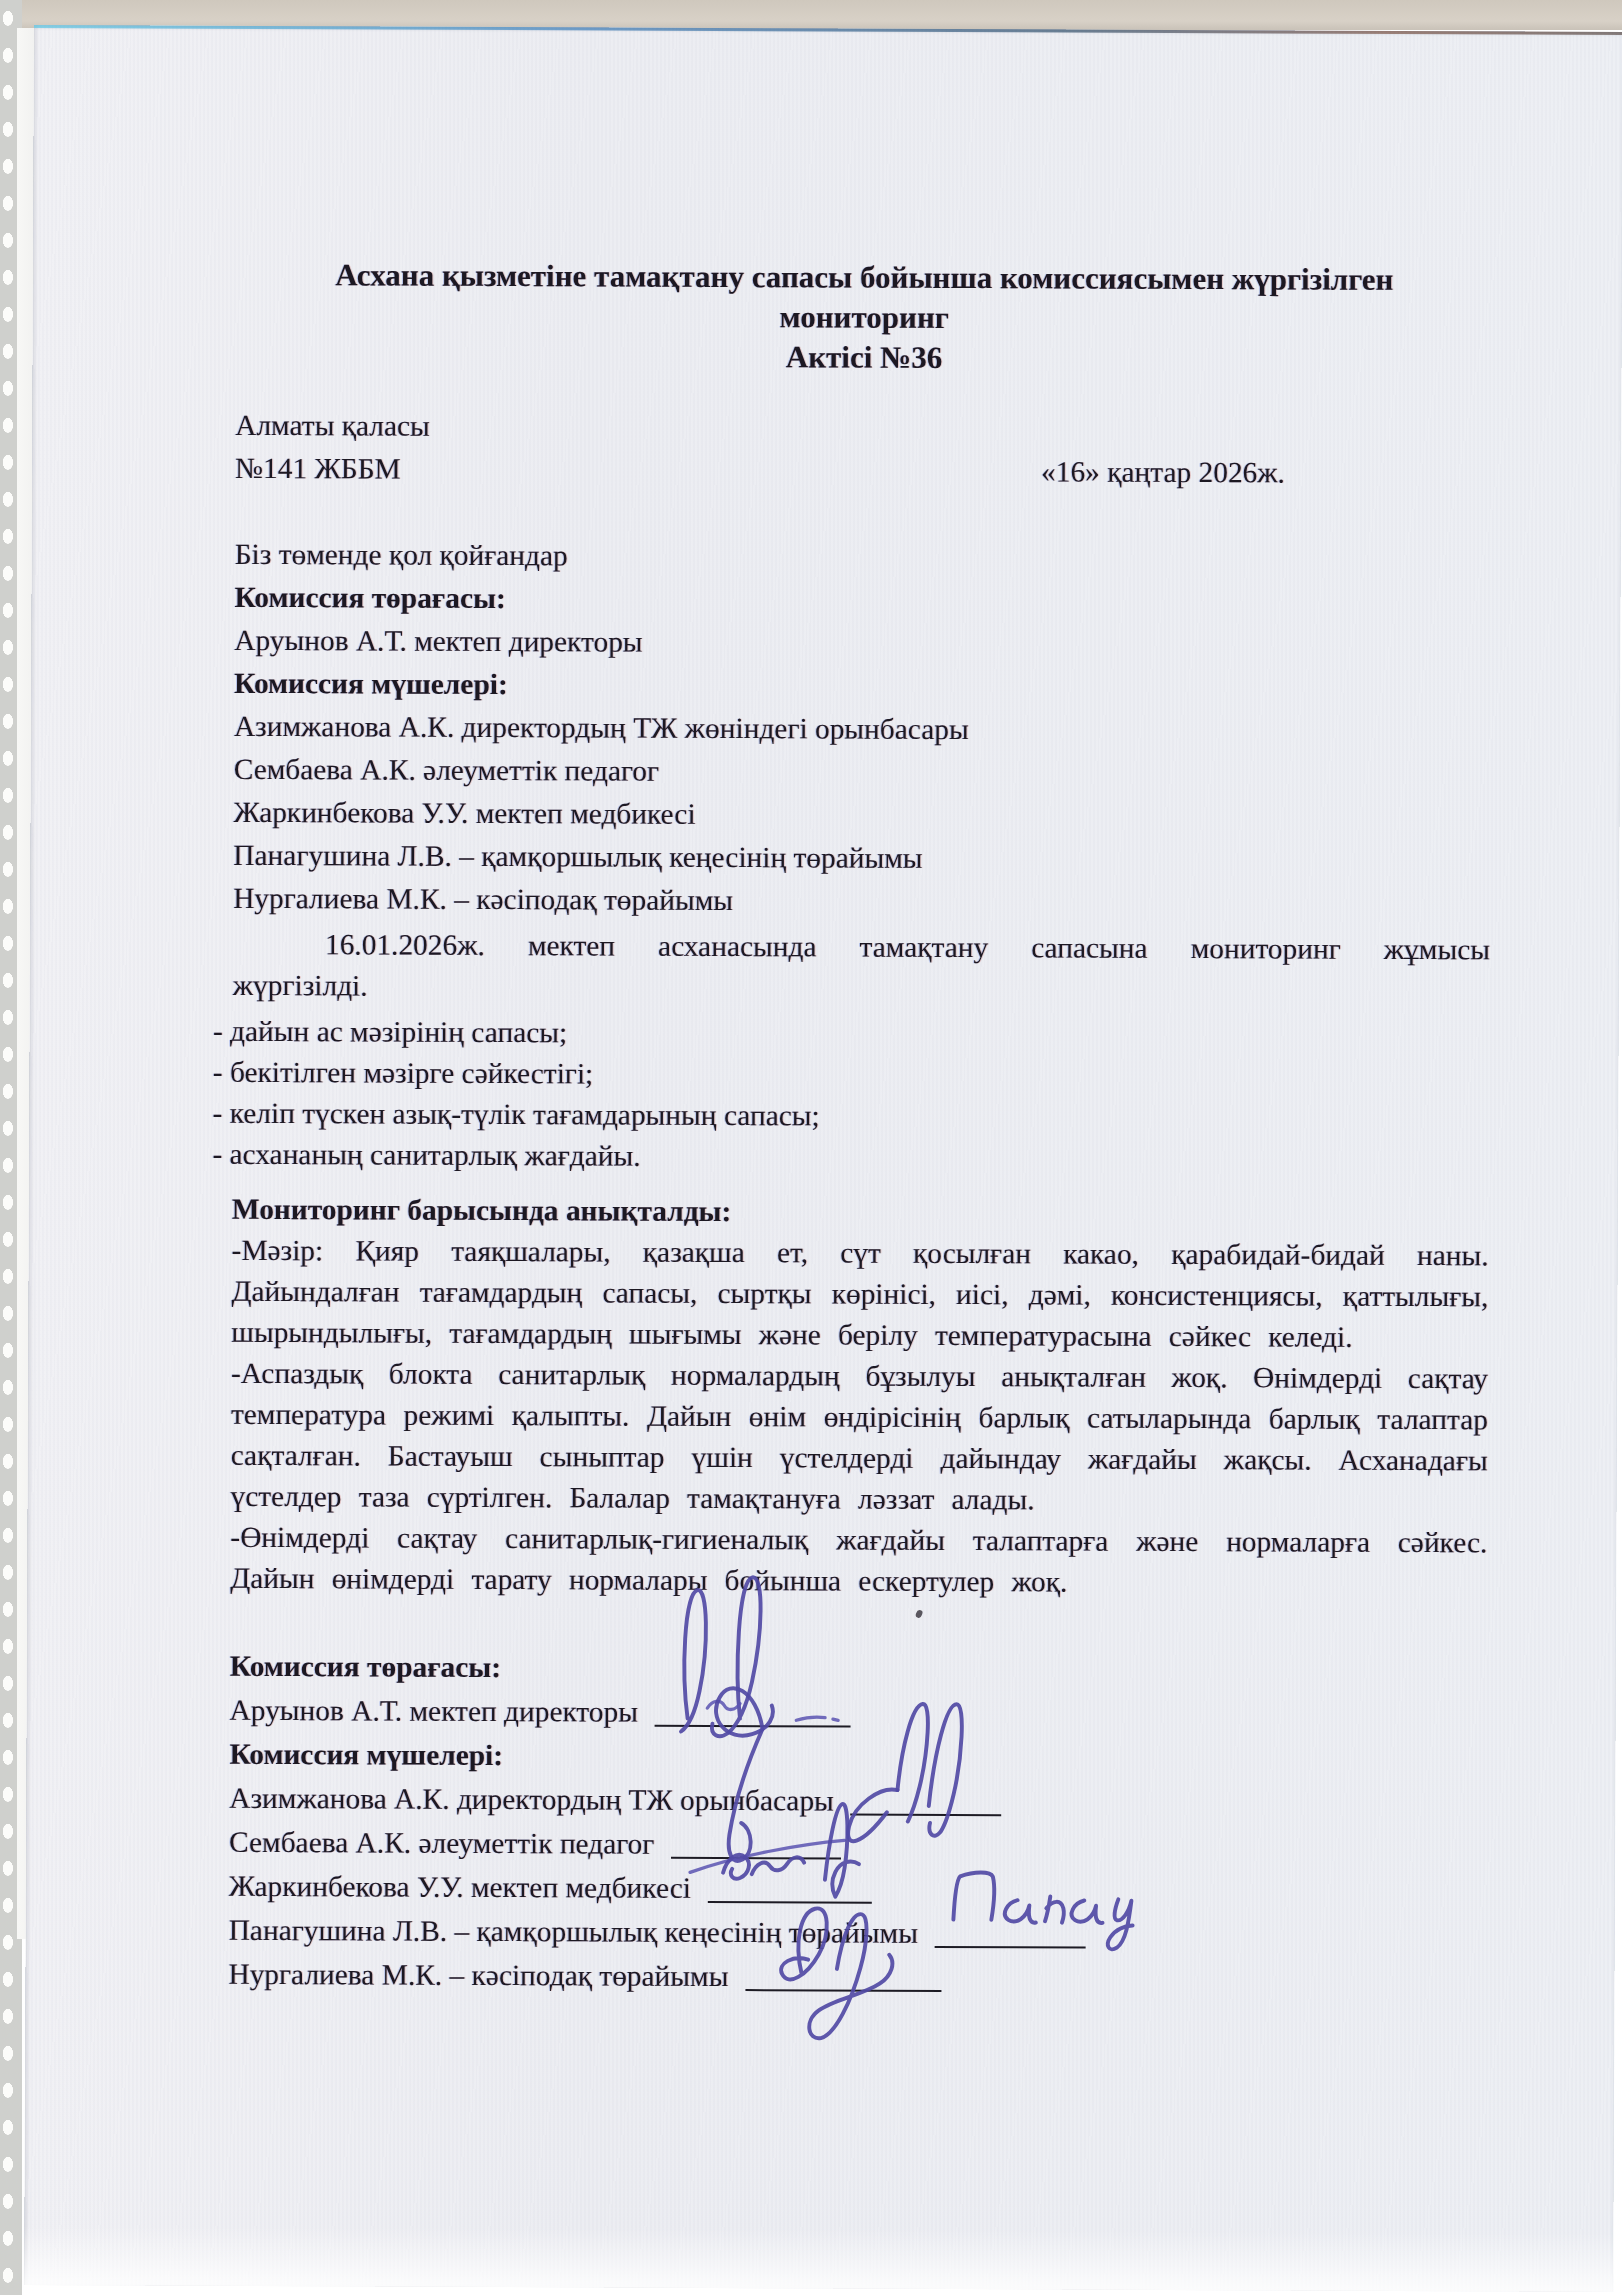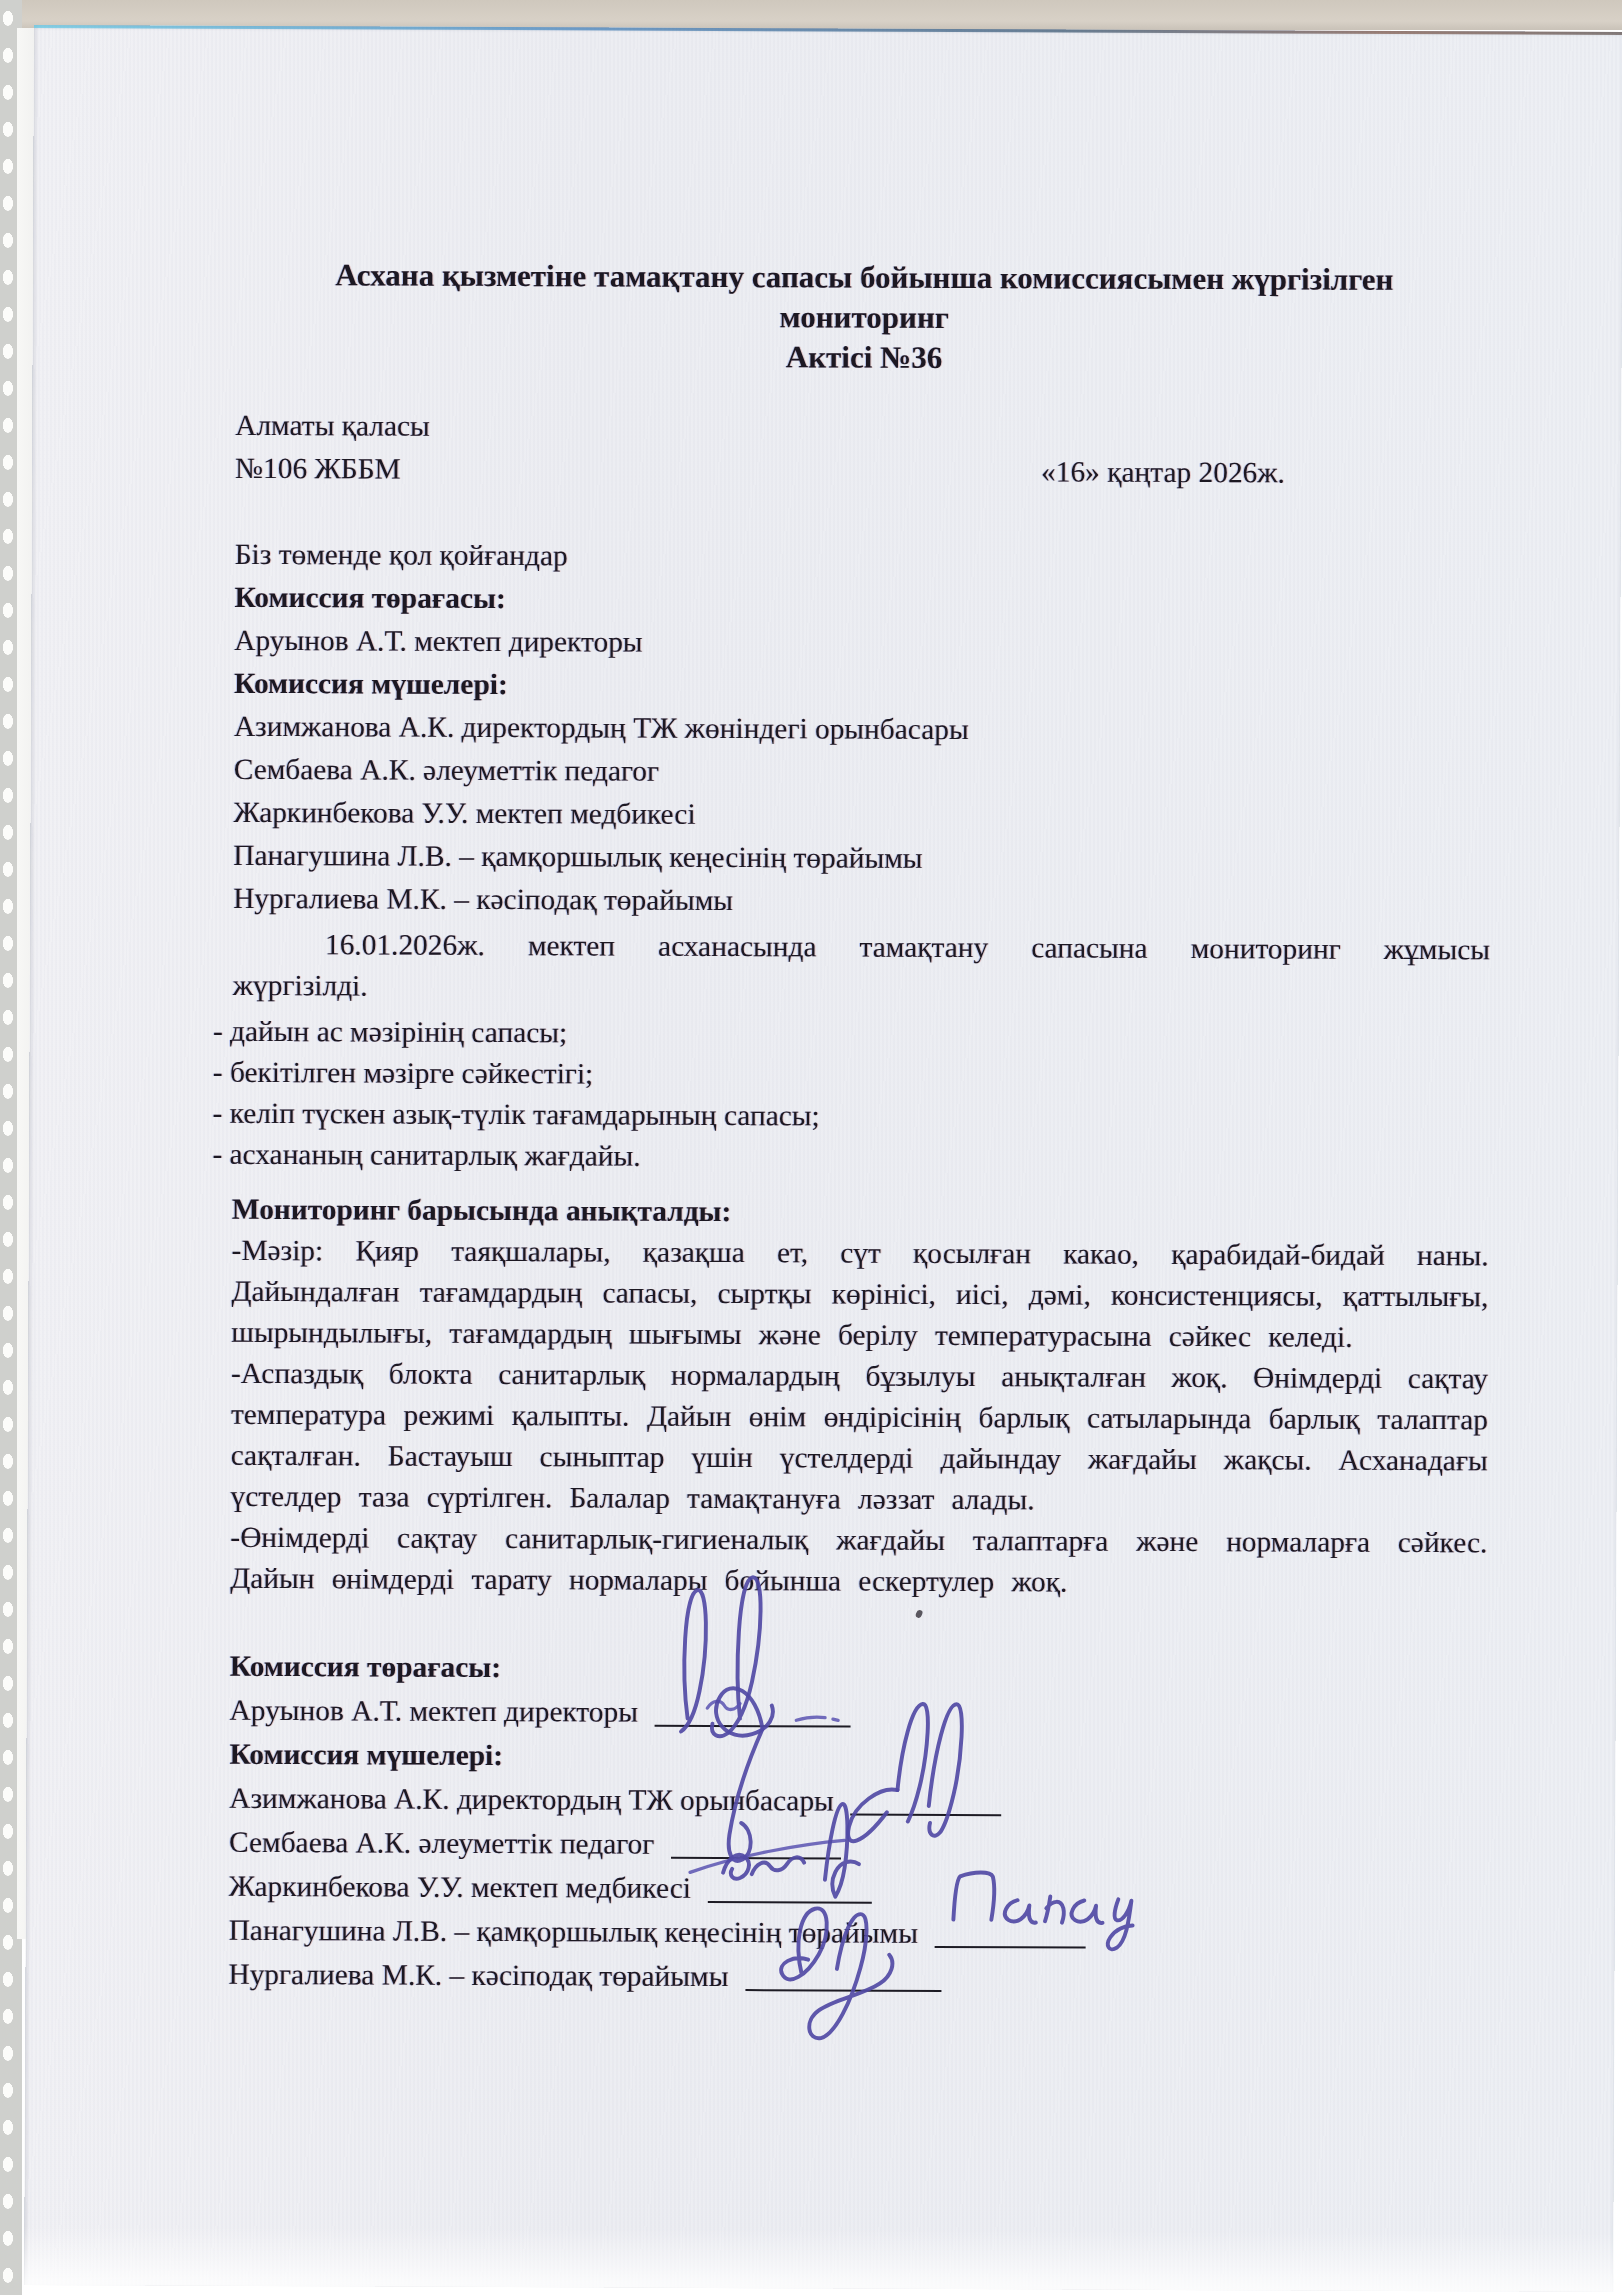--- a/index.html
+++ b/index.html
@@ -86,21 +86,21 @@
 
       <div class="abs title">
         <div>Асхана қызметіне тамақтану сапасы бойынша комиссиясымен жүргізілген</div>
         <div>мониторинг</div>
         <div>Актісі №36</div>
       </div>
 
       <div class="abs meta">
         <div>Алматы қаласы</div>
         <div class="meta-row">
-          <span>№106 ЖББМ</span>
+          <span>№141 ЖББМ</span>
           <span class="meta-date">«16» қаңтар 2026ж.</span>
         </div>
       </div>
 
       <div class="abs commission">
         <div>Біз төменде қол қойғандар</div>
         <div class="bold">Комиссия төрағасы:</div>
         <div>Аруынов А.Т. мектеп директоры</div>
         <div class="bold">Комиссия мүшелері:</div>
         <div>Азимжанова А.К. директордың ТЖ жөніндегі орынбасары</div>

